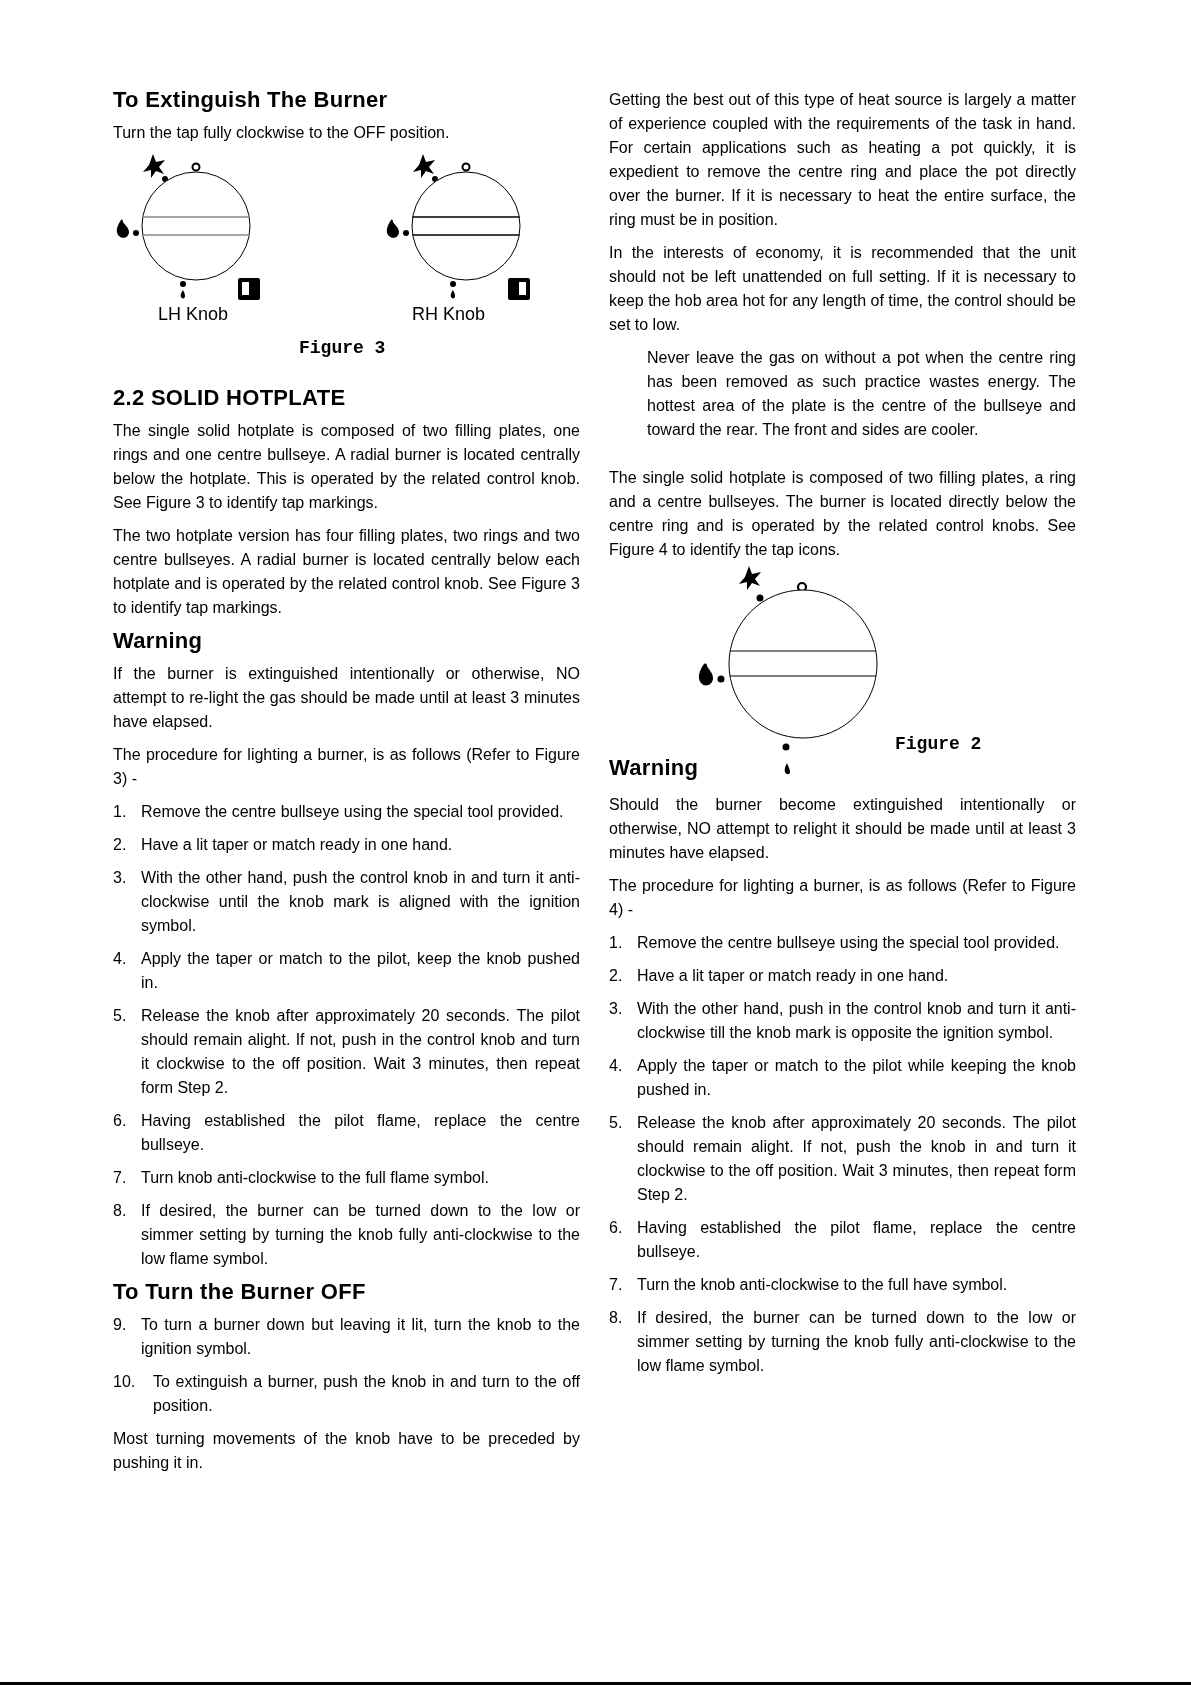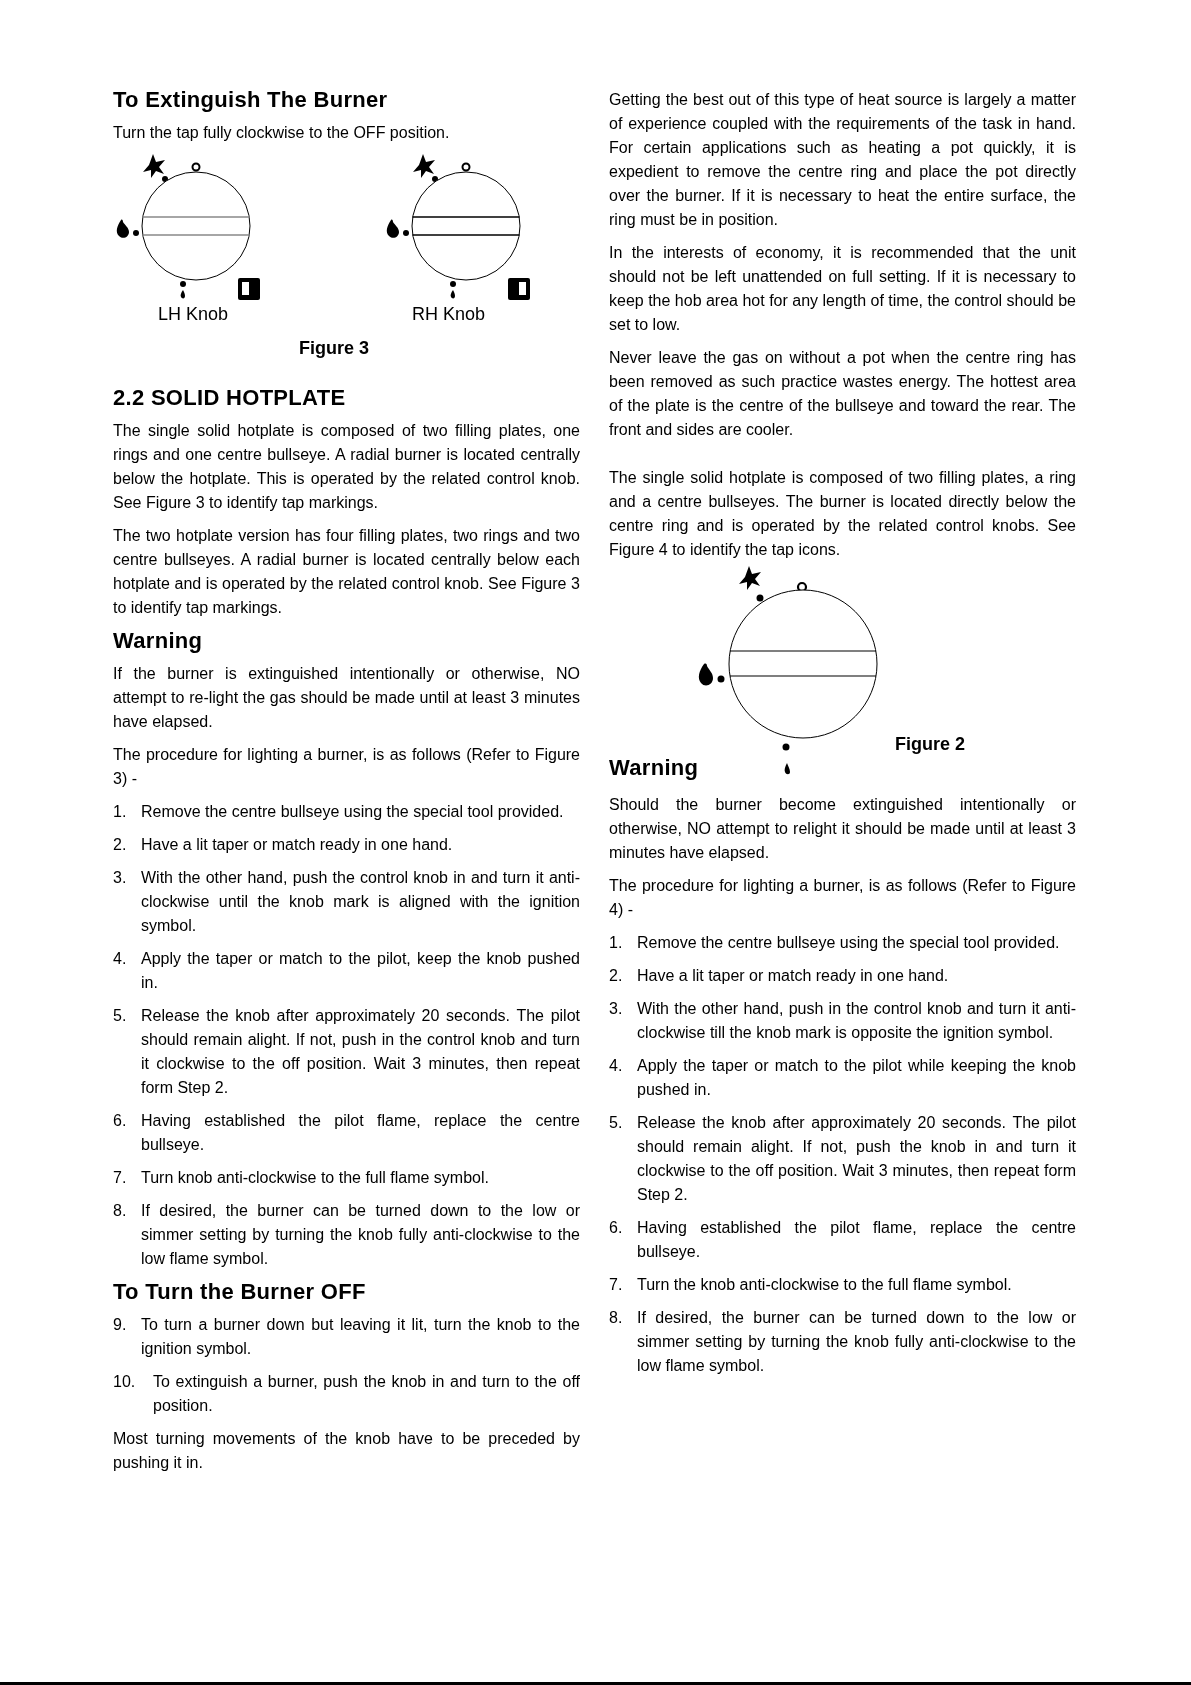--- a/index.html
+++ b/index.html
@@ -19,21 +19,21 @@
     letter-spacing: 0.3px;
   }
   .item { display: flex; }
   .item .num { flex: 0 0 28px; }
   .item .num.wide { flex: 0 0 40px; }
   .item .txt { flex: 1; text-align: justify; text-align-last: left; }
 
   .fig3 { position: relative; height: 230px; margin: -2px 0 4px 0; }
   .knob-wrap { position: absolute; top: 0; width: 170px; height: 180px; }
   .knob-label { position: absolute; font-size: 18px; top: 152px; }
-  .fig-caption { position: absolute; font-size: 18px; font-weight: bold; }
+  .fig-caption { position: absolute; font-size: 18px; font-weight: bold; font-family: Liberation Mono, monospace; }
 
   .fig4 { position: relative; height: 205px; margin: 0 0 0 0; }
   .bottom-rule {
     position: absolute; left: 0; top: 1682px; width: 1191px; height: 3px; background: #000;
   }
 </style>
 </head>
 <body>
 
 <div class="col col-left">
@@ -156,21 +156,21 @@
       <span class="txt">To extinguish a burner, push the knob in and turn to the off position.</span>
     </div>
 
   <p>Most turning movements of the knob have to be preceded by pushing it in.</p>
 </div>
 
 <div class="col col-right">
 
   <p>Getting the best out of this type of heat source is largely a matter of experience coupled with the requirements of the task in hand. For certain applications such as heating a pot quickly, it is expedient to remove the centre ring and place the pot directly over the burner. If it is necessary to heat the entire surface, the ring must be in position.</p>
   <p>In the interests of economy, it is recommended that the unit should not be left unattended on full setting. If it is necessary to keep the hob area hot for any length of time, the control should be set to low.</p>
-  <p style="margin-bottom:24px;">Never leave the gas on without a pot when the centre ring has been removed as such practice wastes energy. The hottest area of the plate is the centre of the bullseye and toward the rear. The front and sides are cooler.</p>
+  <p style="margin-bottom:24px;margin-left:38px;">Never leave the gas on without a pot when the centre ring has been removed as such practice wastes energy. The hottest area of the plate is the centre of the bullseye and toward the rear. The front and sides are cooler.</p>
 
   <p style="margin-bottom:0;">The single solid hotplate is composed of two filling plates, a ring and a centre bullseyes. The burner is located directly below the centre ring and is operated by the related control knobs. See Figure 4 to identify the tap icons.</p>
 
   <div class="fig4">
     <svg width="260" height="200" viewBox="0 0 260 200" style="position:absolute; left:85px; top:0;">
       <g>
         <polygon points="55,4 58,12 67,10 61,17 66,24 58,21 53,28 53,20 45,22 51,15" fill="#000"></polygon>
         <circle cx="66" cy="36" r="3.5" fill="#000"></circle>
       </g>
       <circle cx="108" cy="25" r="4" fill="none" stroke="#000" stroke-width="2.2"></circle>
@@ -215,21 +215,21 @@
   <div class="item">
       <span class="num">5.</span>
       <span class="txt">Release the knob after approximately 20 seconds. The pilot should remain alight. If not, push the knob in and turn it clockwise to the off position. Wait 3 minutes, then repeat form Step 2.</span>
     </div>
   <div class="item">
       <span class="num">6.</span>
       <span class="txt">Having established the pilot flame, replace the centre bullseye.</span>
     </div>
   <div class="item">
       <span class="num">7.</span>
-      <span class="txt">Turn the knob anti-clockwise to the full flame symbol.</span>
+      <span class="txt">Turn the knob anti-clockwise to the full have symbol.</span>
     </div>
   <div class="item">
       <span class="num">8.</span>
       <span class="txt">If desired, the burner can be turned down to the low or simmer setting by turning the knob fully anti-clockwise to the low flame symbol.</span>
     </div>
 </div>
 
 <div class="bottom-rule"></div>
 
 </body></html>

